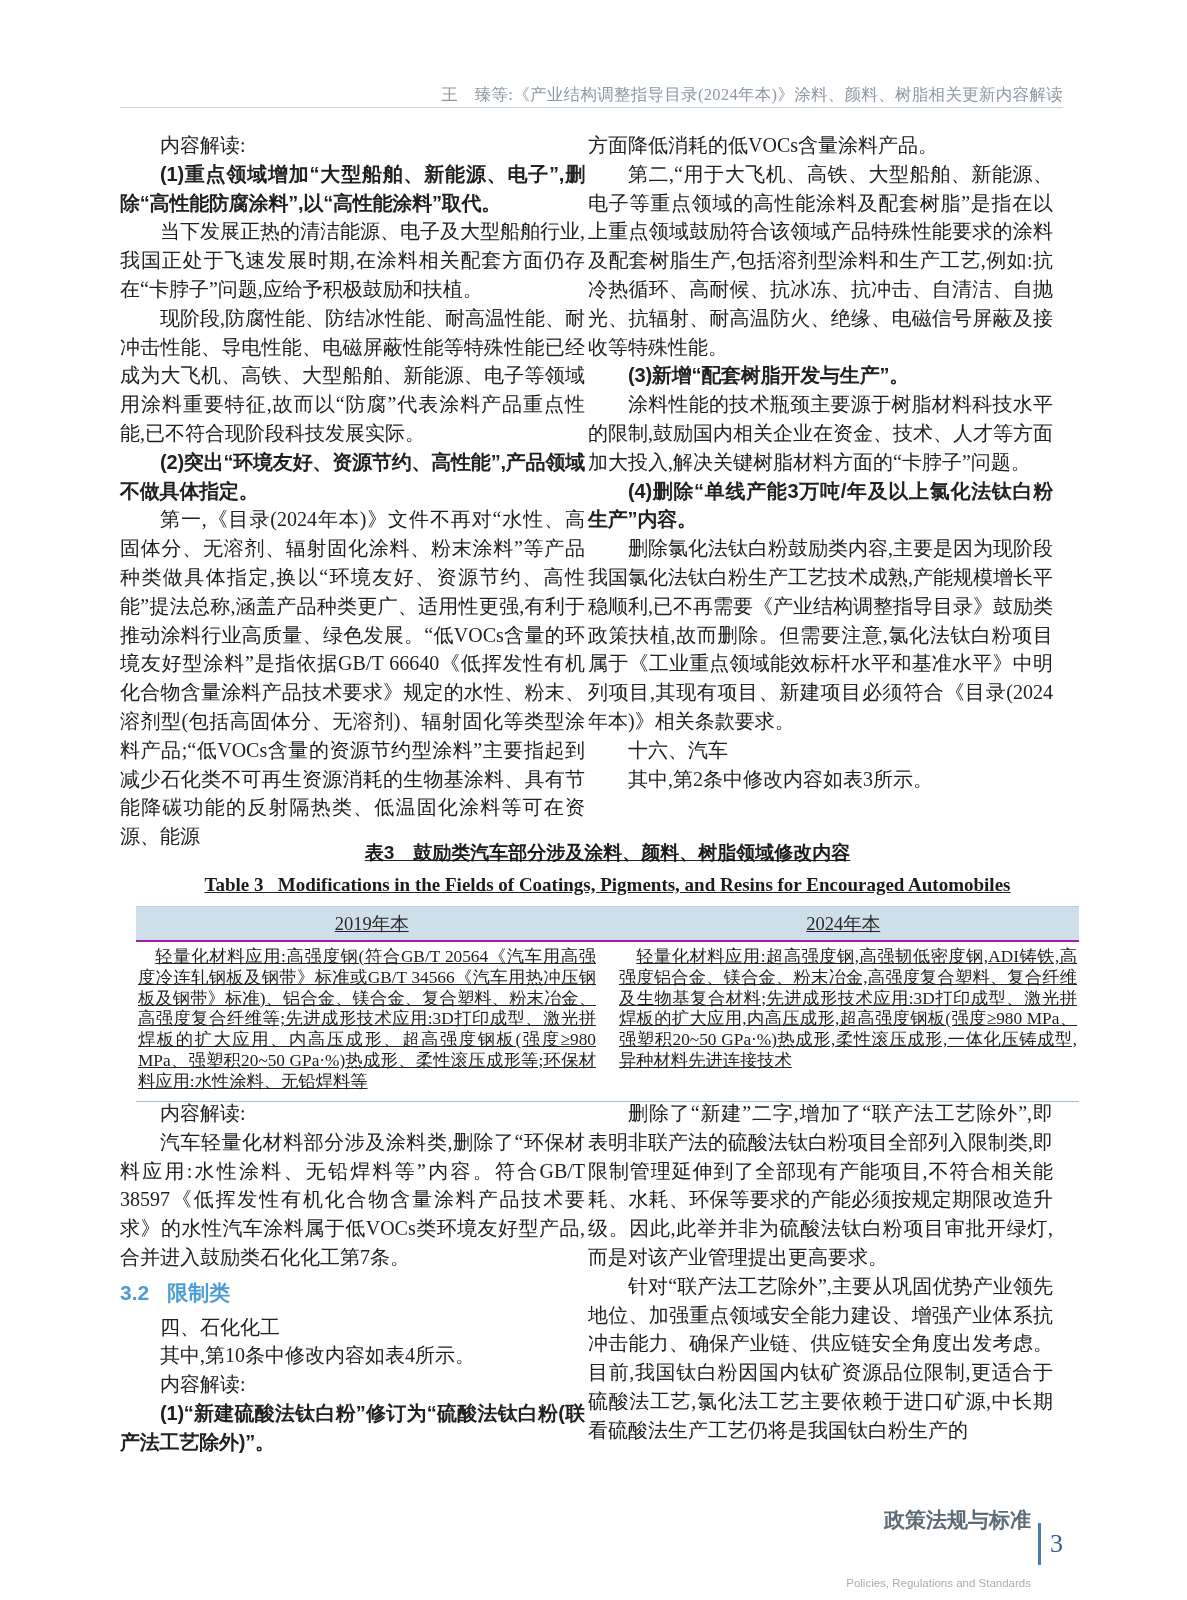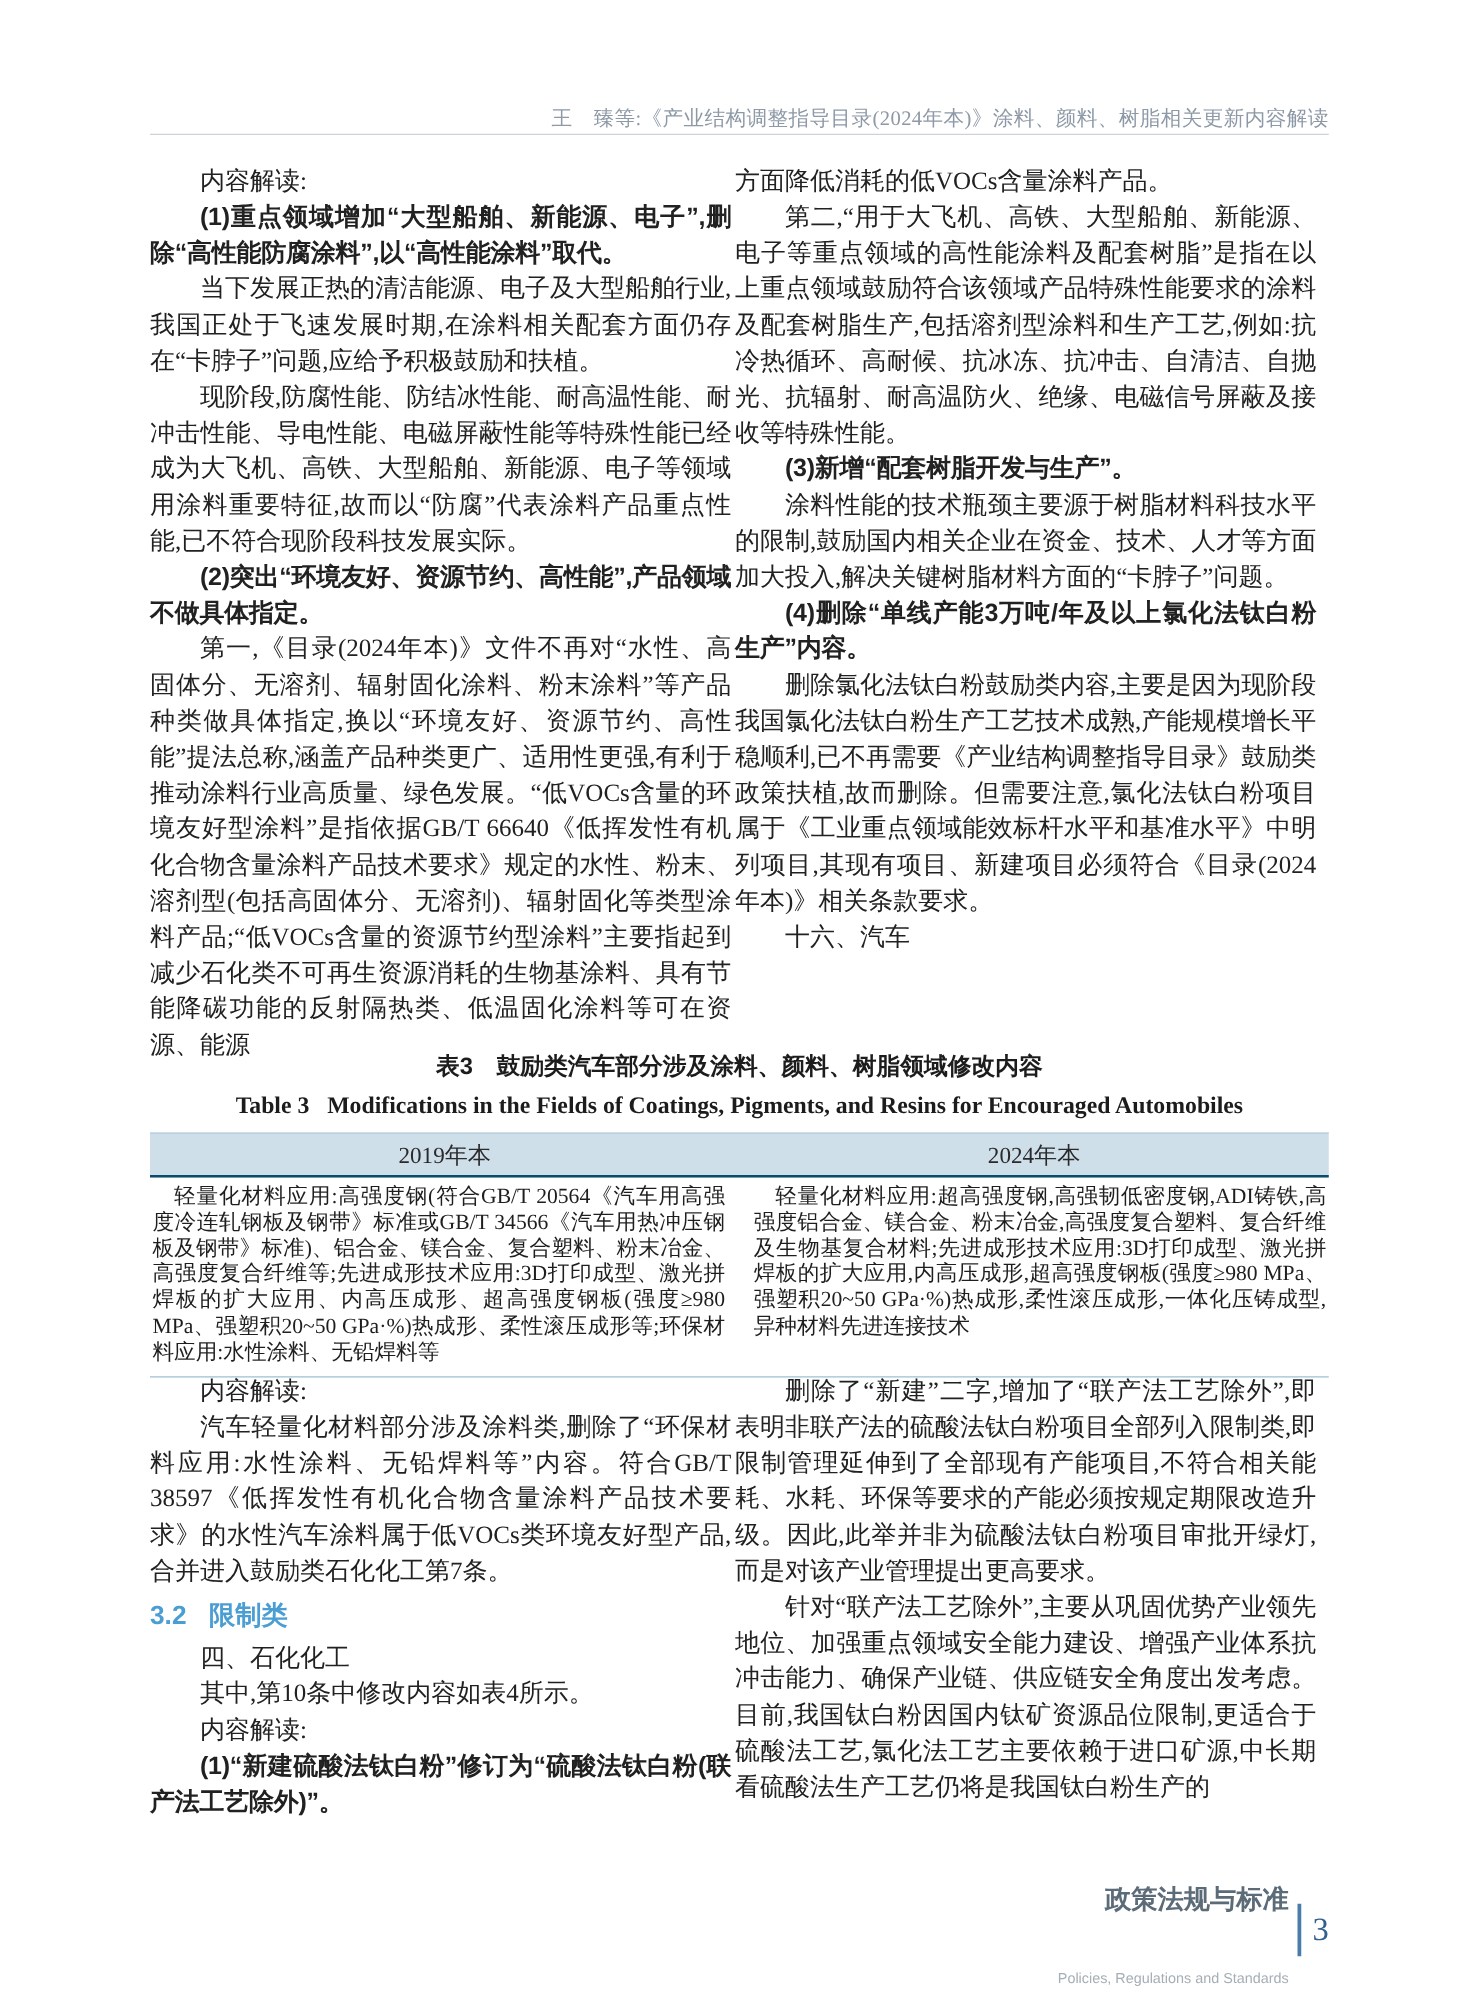--- a/index.html
+++ b/index.html
@@ -35,32 +35,32 @@
     font-family:"Liberation Sans","DejaVu Sans",sans-serif;
     font-weight:700;letter-spacing:-0.2px;
   }
   .para.section{
     font-family:"Liberation Sans","DejaVu Sans",sans-serif;
     font-weight:700;color:#4b9ed3;font-size:21px;
     margin:7px 0 5px 0;text-indent:0;
   }
   .para.section .sec-num{margin-right:18px;}
   
-  .tbl{position:absolute;left:120px;top:840px;width:943px;}
+  .tbl{position:absolute;left:136px;top:840px;width:943px;text-decoration:underline;}
   .tbl-title-zh{
     text-align:center;font-family:"Liberation Sans","DejaVu Sans",sans-serif;
     font-weight:700;font-size:19px;color:#1c1c1c;margin:0 0 8px 0;
   }
   .tbl-title-en{
     text-align:center;font-family:"Liberation Serif","DejaVu Serif",serif;
     font-weight:700;font-size:19px;color:#1c1c1c;margin:0 0 10px 0;white-space:pre-wrap;
   }
   .tbl-head{
     display:flex;background:#cfdfea;
-    border-top:1px solid #b6cddc;border-bottom:2px solid #0c4a6e;
+    border-top:1px solid #b6cddc;border-bottom:2px solid #a21caf;
     height:33px;align-items:center;
   }
   .tbl-head .th{width:50%;text-align:center;font-size:18.5px;color:#2a2a2a;}
   .tbl-body{
     display:flex;gap:19px;padding:5px 0 8px 0;
     border-bottom:1.5px solid #9fbfd3;
   }
   .tbl-cell{
     width:465px;font-size:17.3px;line-height:20.8px;
     text-align:justify;text-indent:1em;color:#1e1e1e;
@@ -104,20 +104,21 @@
         <p class="para indent">第一,《目录(2024年本)》文件不再对“水性、高固体分、无溶剂、辐射固化涂料、粉末涂料”等产品种类做具体指定,换以“环境友好、资源节约、高性能”提法总称,涵盖产品种类更广、适用性更强,有利于推动涂料行业高质量、绿色发展。“低VOCs含量的环境友好型涂料”是指依据GB/T 66640《低挥发性有机化合物含量涂料产品技术要求》规定的水性、粉末、溶剂型(包括高固体分、无溶剂)、辐射固化等类型涂料产品;“低VOCs含量的资源节约型涂料”主要指起到减少石化类不可再生资源消耗的生物基涂料、具有节能降碳功能的反射隔热类、低温固化涂料等可在资源、能源</p>
       </div>
     <div class="col">
         <p class="para">方面降低消耗的低VOCs含量涂料产品。</p>
         <p class="para indent">第二,“用于大飞机、高铁、大型船舶、新能源、电子等重点领域的高性能涂料及配套树脂”是指在以上重点领域鼓励符合该领域产品特殊性能要求的涂料及配套树脂生产,包括溶剂型涂料和生产工艺,例如:抗冷热循环、高耐候、抗冰冻、抗冲击、自清洁、自抛光、抗辐射、耐高温防火、绝缘、电磁信号屏蔽及接收等特殊性能。</p>
         <p class="para indent bold">(3)新增“配套树脂开发与生产”。</p>
         <p class="para indent">涂料性能的技术瓶颈主要源于树脂材料科技水平的限制,鼓励国内相关企业在资金、技术、人才等方面加大投入,解决关键树脂材料方面的“卡脖子”问题。</p>
         <p class="para indent bold">(4)删除“单线产能3万吨/年及以上氯化法钛白粉生产”内容。</p>
         <p class="para indent">删除氯化法钛白粉鼓励类内容,主要是因为现阶段我国氯化法钛白粉生产工艺技术成熟,产能规模增长平稳顺利,已不再需要《产业结构调整指导目录》鼓励类政策扶植,故而删除。但需要注意,氯化法钛白粉项目属于《工业重点领域能效标杆水平和基准水平》中明列项目,其现有项目、新建项目必须符合《目录(2024年本)》相关条款要求。</p>
         <p class="para indent">十六、汽车</p>
+        <p class="para indent">其中,第2条中修改内容如表3所示。</p>
       </div>
   </div>
 
   <div class="tbl">
     <div class="tbl-title-zh">表3　鼓励类汽车部分涉及涂料、颜料、树脂领域修改内容</div>
     <div class="tbl-title-en">Table 3   Modifications in the Fields of Coatings, Pigments, and Resins for Encouraged Automobiles</div>
     <div class="tbl-head">
       <div class="th">2019年本</div>
       <div class="th">2024年本</div>
     </div>

